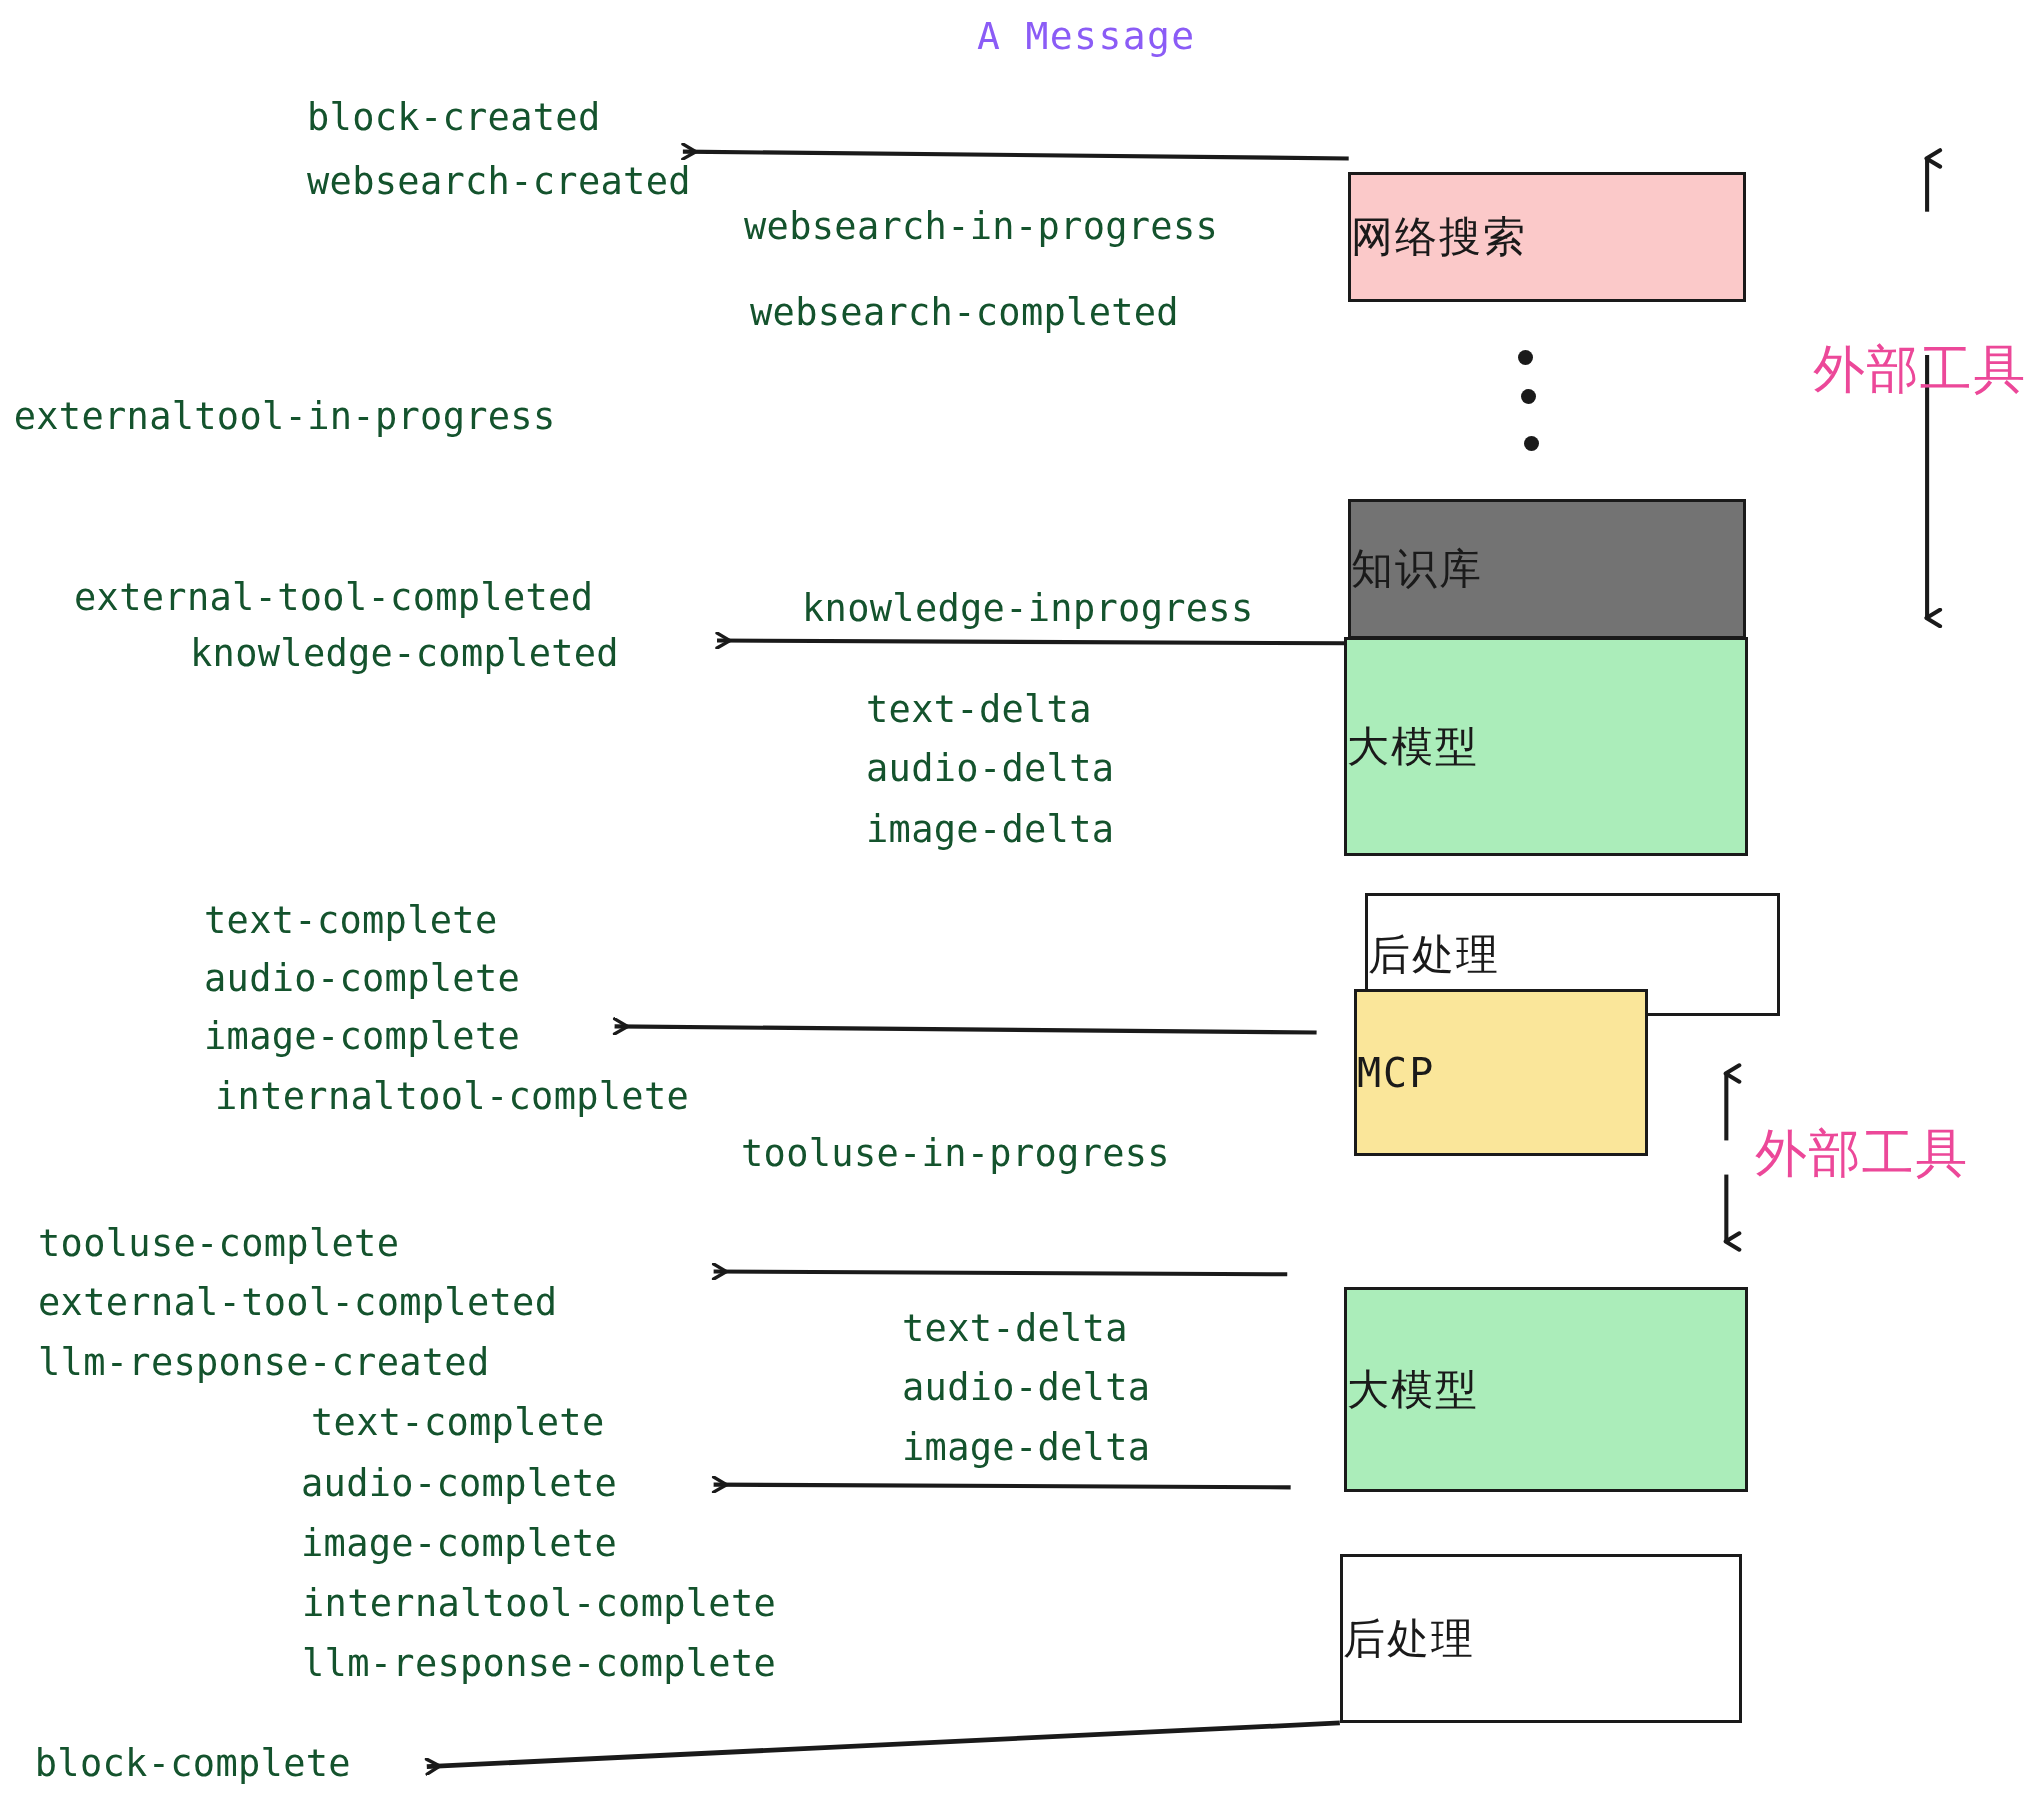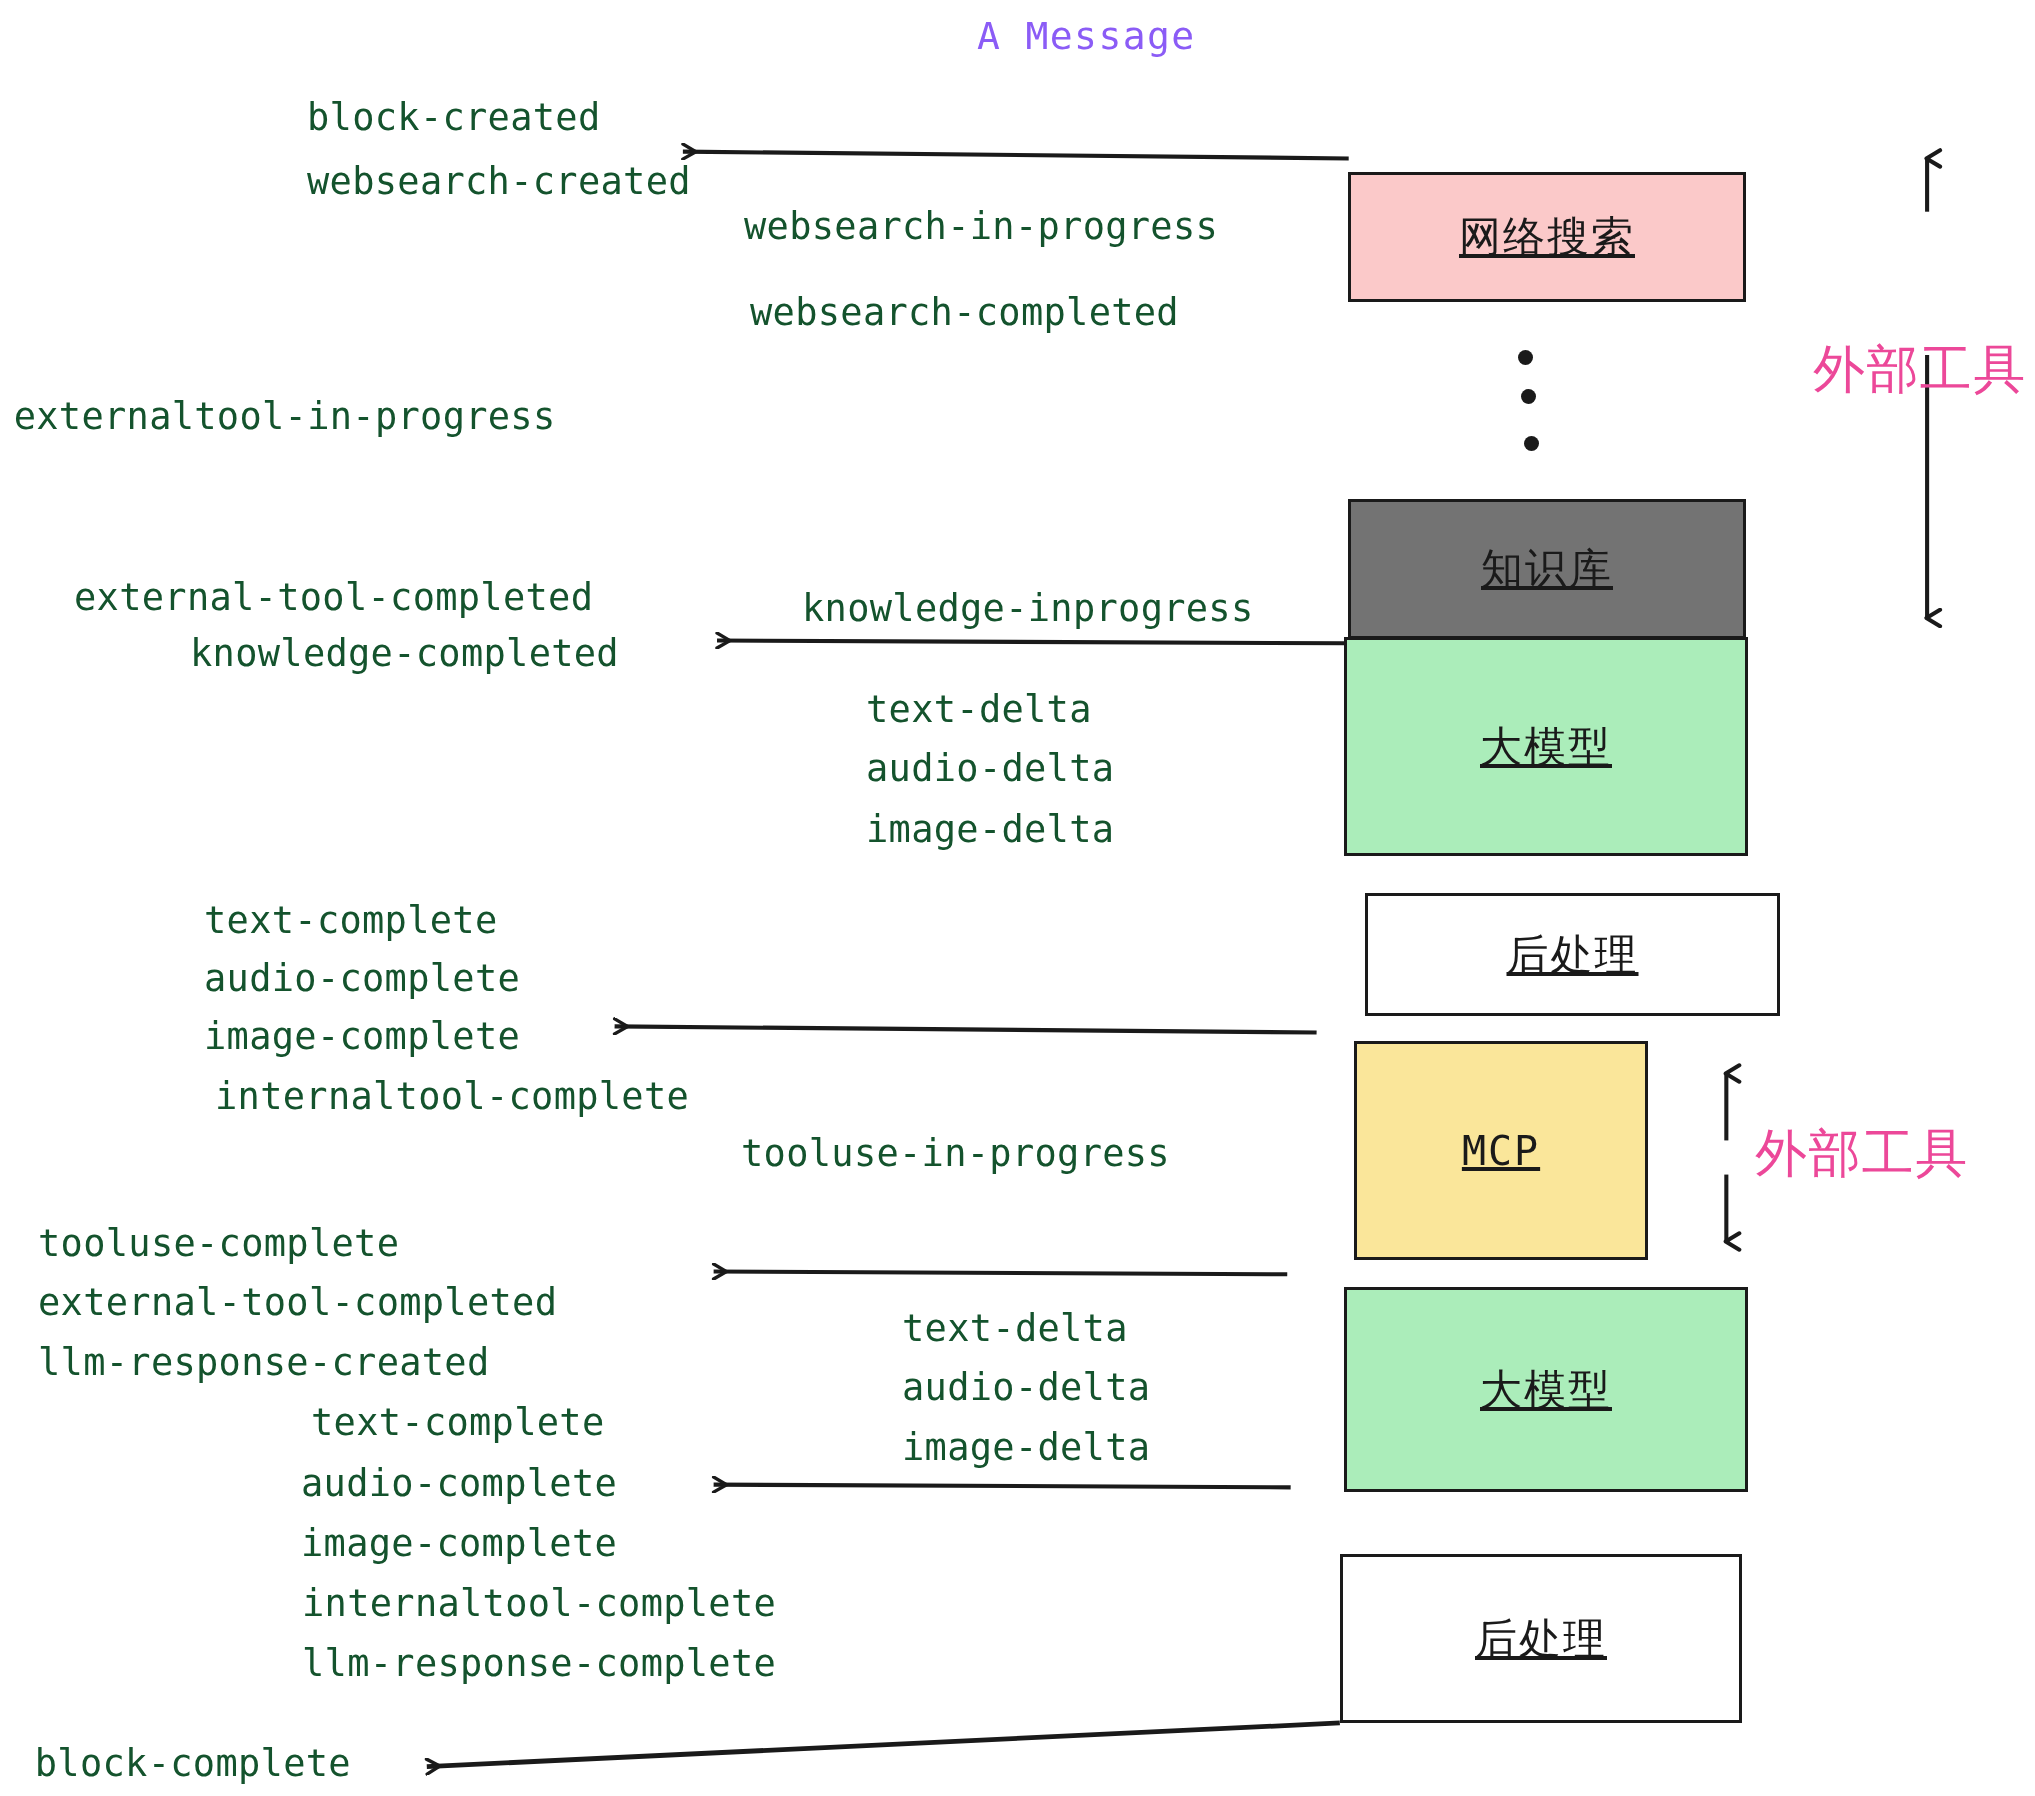--- a/index.html
+++ b/index.html
@@ -31,26 +31,24 @@
     font-family: "DejaVu Sans Mono", "Liberation Mono", monospace;
     font-size: 38px;
     letter-spacing: 1.4px;
   }
   .box {
     position: absolute;
     box-sizing: border-box;
     border: 3.4px solid #1a1a1a;
     display: flex;
     align-items: center;
-    justify-content: center;
     color: #1a1a1a;
     font-family: "DejaVu Sans", "Liberation Sans", sans-serif;
     font-size: 42px;
     letter-spacing: 2px;
-    text-decoration: underline;
   }
   .box.mono {
     font-family: "DejaVu Sans Mono", "Liberation Mono", monospace;
     font-size: 40px;
   }
   .dot {
     position: absolute;
     width: 15px;
     height: 15px;
     border-radius: 50%;
@@ -125,21 +123,21 @@
   </div>
 
   <div class="box" style="left:1344px; top:637px; width:404px; height:219px; background:#ABEDBA;">
     <span>大模型</span>
   </div>
 
   <div class="box" style="left:1365px; top:893px; width:415px; height:123px; background:#FFFFFF;">
     <span>后处理</span>
   </div>
 
-  <div class="box mono" style="left:1354px; top:1041px; width:294px; height:219px; background:#FAE69A;">
+  <div class="box mono" style="left:1354px; top:989px; width:294px; height:167px; background:#FAE69A;">
     <span>MCP</span>
   </div>
 
   <div class="box" style="left:1344px; top:1287px; width:404px; height:205px; background:#ABEDBA;">
     <span>大模型</span>
   </div>
 
   <div class="box" style="left:1340px; top:1554px; width:402px; height:169px; background:#FFFFFF;">
     <span>后处理</span>
   </div>

